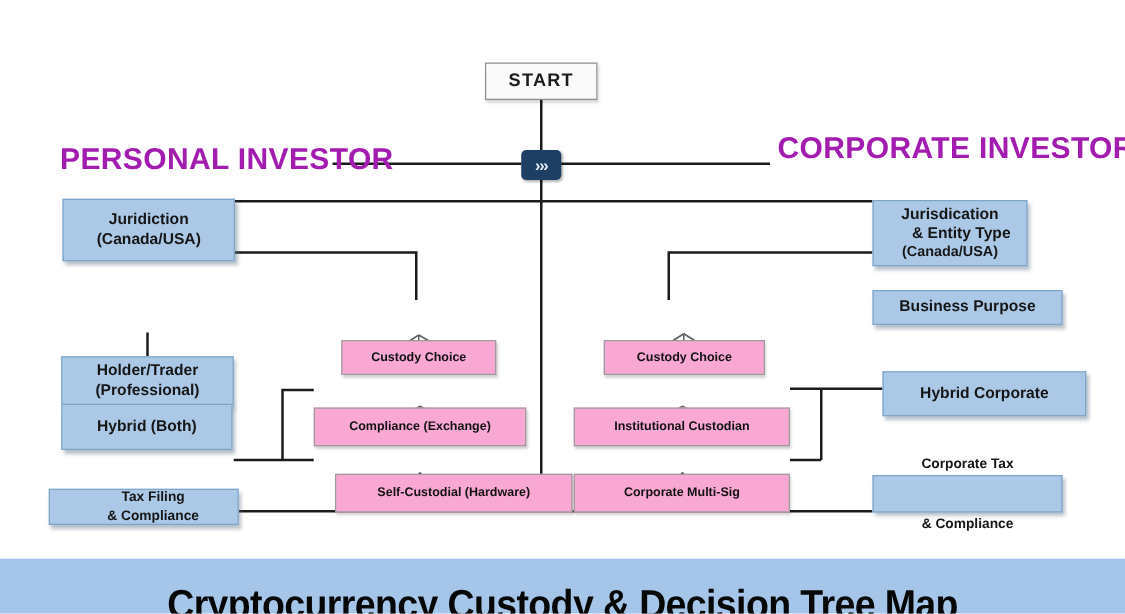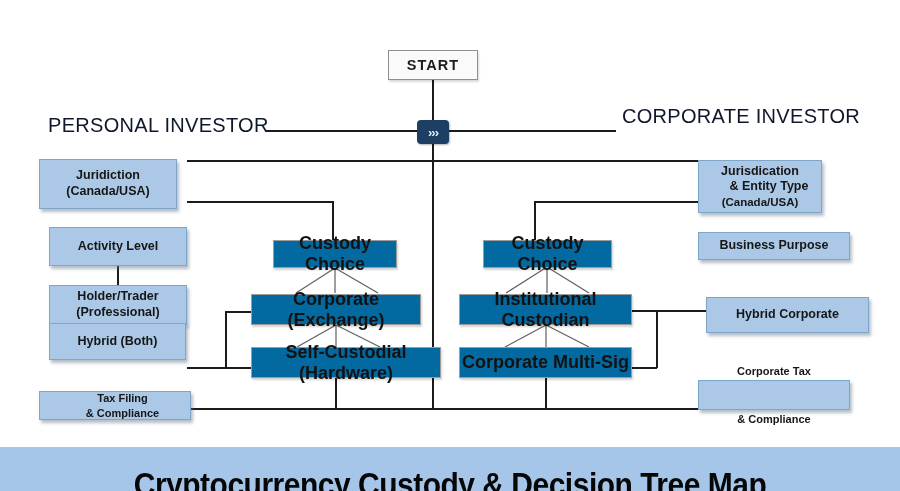--- a/index.html
+++ b/index.html
@@ -19,40 +19,41 @@
     background: #abc9e7;
     border: 1px solid #7fa6c9;
     box-shadow: 2px 3px 3px rgba(90,110,130,0.45);
     color: #161616;
     font-weight: bold;
     font-size: 12.5px;
     line-height: 1.25;
   }
   .blue-node .small-line { font-size: 11.5px; }
   .white-node {
-    background: #0369a1;
+    background: #f9a8d4;
     border: 1px solid #9d9d9d;
     box-shadow: 1px 2px 2px rgba(0,0,0,0.18);
     color: #121212;
     font-weight: bold;
-    font-size: 18px;
+    font-size: 10px;
+    margin-top: 32px;
   }
   .tax-node { font-size: 11px; line-height: 1.3; }
   .start-node {
     background: #fafafa;
     border: 1px solid #8f8f8f;
     box-shadow: 1px 2px 2px rgba(0,0,0,0.15);
     color: #1c1c1c;
     font-weight: bold;
     font-size: 14.5px;
     letter-spacing: 1px;
   }
   .branch-header {
     position: absolute; z-index: 2;
-    font-size: 20px; font-weight: normal; color: #0f172a; letter-spacing: 0.3px;
+    font-size: 24px; font-weight: bold; color: #a21caf; letter-spacing: 0.3px;
     white-space: nowrap;
   }
   .connector-badge {
     position: absolute; z-index: 3;
     background: #1d3f63;
     border-radius: 4px;
     display: flex; align-items: center; justify-content: center;
     color: #e8eef5;
     font-weight: bold; font-size: 13px; letter-spacing: -1px;
     box-shadow: 1px 1px 2px rgba(0,0,0,0.3);
@@ -113,46 +114,43 @@
     <span>START</span>
   </div>
 
   <div class="connector-badge" style="left:417px; top:120px; width:32px; height:24px;">
     <span>›››</span>
   </div>
 
   <div class="branch-header" style="left:48px; top:114px;">PERSONAL INVESTOR</div>
   <div class="branch-header" style="left:622px; top:105px;">CORPORATE INVESTOR</div>
 
-  <div class="node blue-node" style="left:39px; top:159px; width:138px; height:50px;">
+  <div class="node blue-node" style="left:50px; top:159px; width:138px; height:50px;">
     <span>Juridiction</span>
     <span>(Canada/USA)</span>
-  </div>
-  <div class="node blue-node" style="left:49px; top:227px; width:138px; height:39px;">
-    <span>Activity Level</span>
   </div>
   <div class="node blue-node" style="left:49px; top:285px; width:138px; height:40px;">
     <span>Holder/Trader</span>
     <span>(Professional)</span>
   </div>
   <div class="node blue-node" style="left:49px; top:323px; width:137px; height:37px;">
     <span>Hybrid (Both)</span>
   </div>
   <div class="node blue-node tax-node" style="left:39px; top:391px; width:152px; height:29px;padding-left:15px;">
     <span>Tax Filing</span>
     <span>&amp; Compliance</span>
   </div>
 
   <div class="node white-node" style="left:273px; top:240px; width:124px; height:28px;">
     <span>Custody Choice</span>
   </div>
   <div class="node white-node" style="left:251px; top:294px; width:170px; height:31px;">
-    <span>Corporate (Exchange)</span>
+    <span>Compliance (Exchange)</span>
   </div>
-  <div class="node white-node" style="left:251px; top:347px; width:190px; height:31px;">
+  <div class="node white-node" style="left:268px; top:347px; width:190px; height:31px;">
     <span>Self-Custodial (Hardware)</span>
   </div>
 
   <div class="node white-node" style="left:483px; top:240px; width:129px; height:28px;">
     <span>Custody Choice</span>
   </div>
   <div class="node white-node" style="left:459px; top:347px; width:173px; height:31px;">
     <span>Corporate Multi-Sig</span>
   </div>
   <div class="node white-node" style="left:459px; top:294px; width:173px; height:31px;">

